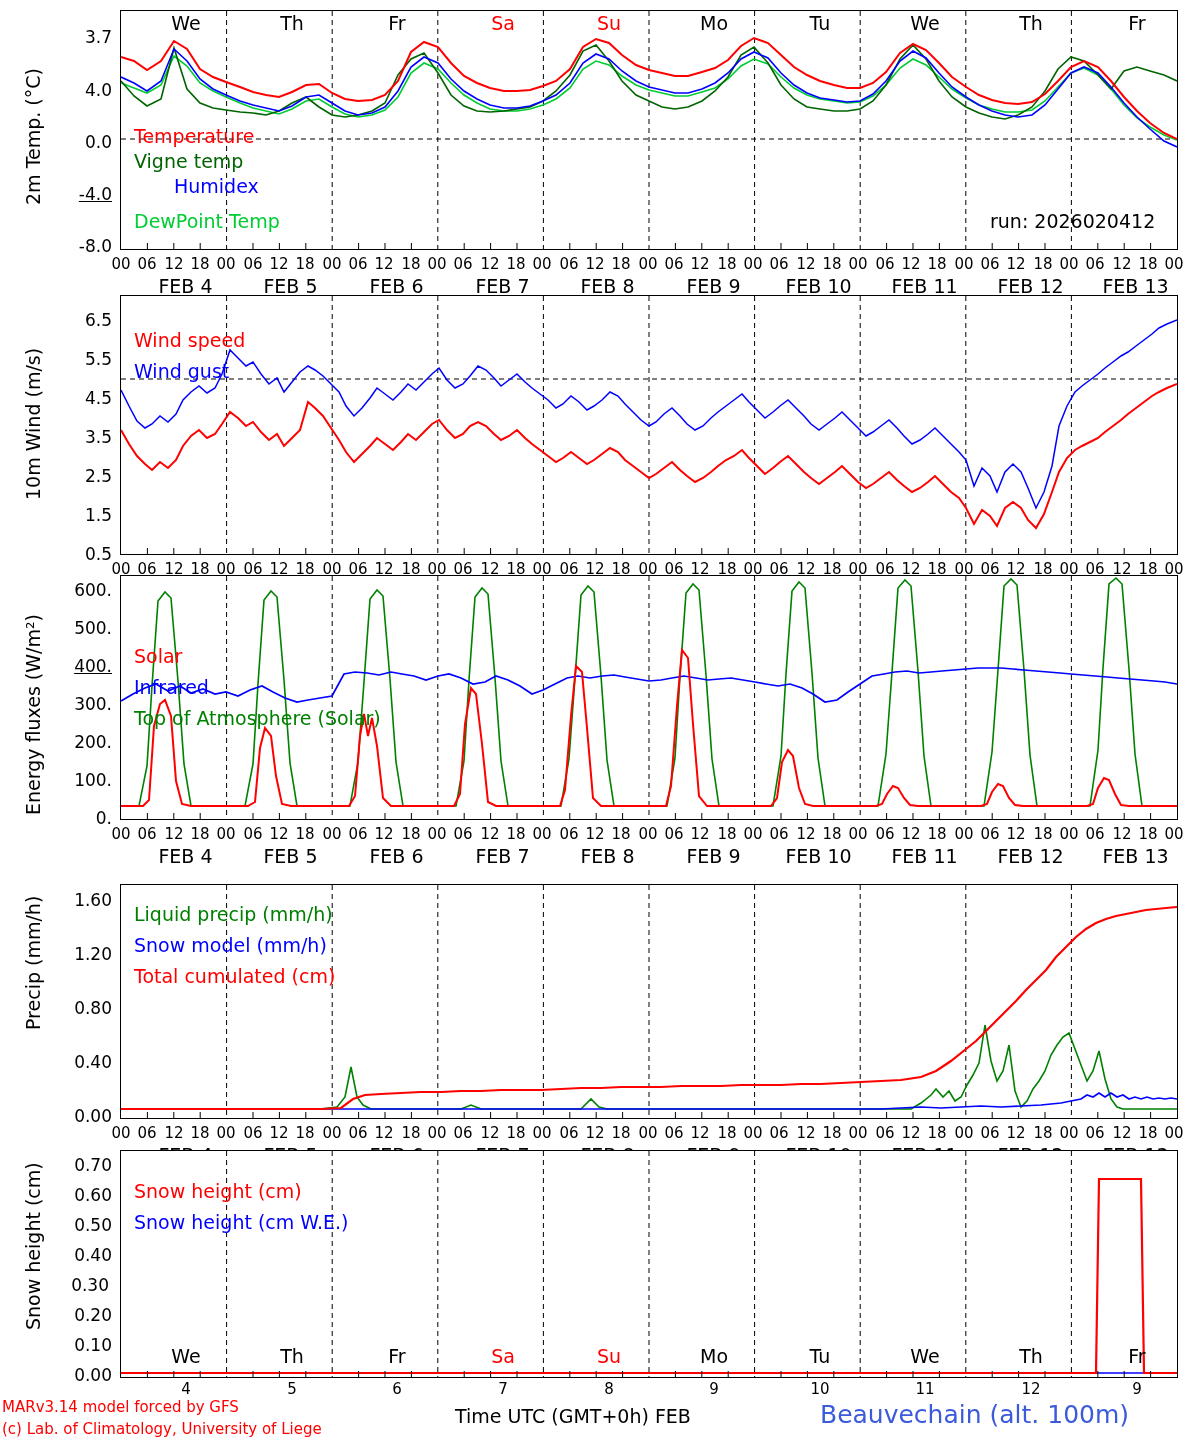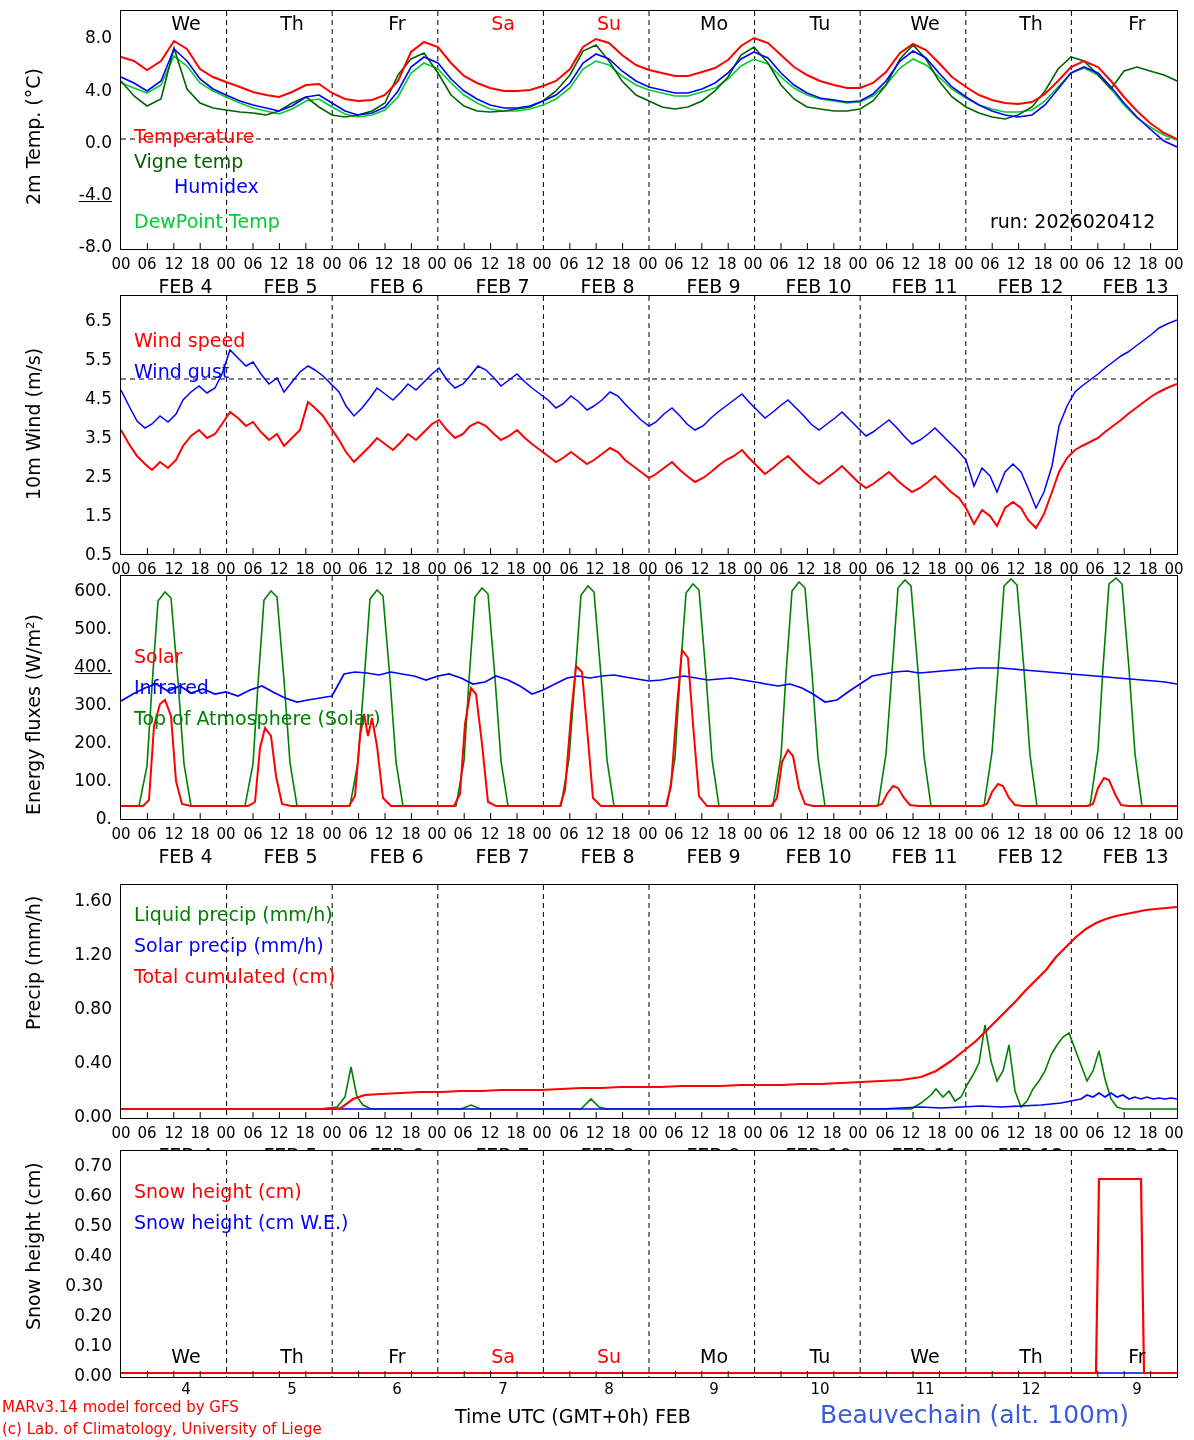--- a/index.html
+++ b/index.html
@@ -18,21 +18,21 @@
   .footleft{position:absolute;font-size:15px;color:#ff0000;white-space:nowrap;}
   .footcenter{position:absolute;font-size:19px;color:#000;white-space:nowrap;}
   .footright{position:absolute;font-size:25px;color:#3b5bdb;white-space:nowrap;}
 </style>
 </head>
 <body>
 
 <div class="panel">
   <div class="ylabel" style="left:22px;top:205px;">2m Temp. (°C)</div>
 
-  <div class="ytick" style="left:62px;top:27px;width:50px;">8.0</div>
+  <div class="ytick" style="left:62px;top:27px;width:50px;">3.7</div>
   <div class="ytick" style="left:62px;top:80px;width:50px;">4.0</div>
   <div class="ytick" style="left:62px;top:132px;width:50px;">0.0</div>
   <div class="ytick" style="left:55px;top:184px;width:57px;text-decoration:underline;">-4.0</div>
   <div class="ytick" style="left:55px;top:236px;width:57px;">-8.0</div>
 
   <div class="plotbox" style="left:120px;top:10px;width:1058px;height:240px;">
     <svg width="1056" height="238" viewBox="0 0 1056 238">
 
       <g stroke="#000" stroke-width="1" stroke-dasharray="5,4">
         <line x1="105.6" y1="0" x2="105.6" y2="238"></line>
@@ -469,21 +469,21 @@
           <line x1="897.6" y1="227" x2="897.6" y2="233"></line>
           <line x1="924" y1="227" x2="924" y2="233"></line>
         <line x1="976.8" y1="227" x2="976.8" y2="233"></line>
           <line x1="1003.2" y1="227" x2="1003.2" y2="233"></line>
           <line x1="1029.6" y1="227" x2="1029.6" y2="233"></line>
       </g>
     </svg>
   </div>
 
   <div class="legend green" style="left:134px;top:903px;">Liquid precip (mm/h)</div>
-  <div class="legend blue" style="left:134px;top:934px;">Solar precip (mm/h)</div>
+  <div class="legend blue" style="left:134px;top:934px;">Snow model (mm/h)</div>
   <div class="legend red" style="left:134px;top:965px;">Total cumulated (cm)</div>
 </div>
 
 <div class="panel" style="left:0;top:1119px;">
   <div class="ticklab" style="left:108px;top:5px;width:26px;">00</div>
   <div class="ticklab" style="left:134px;top:5px;width:26px;">06</div>
   <div class="ticklab" style="left:161px;top:5px;width:26px;">12</div>
   <div class="ticklab" style="left:187px;top:5px;width:26px;">18</div>
   <div class="ticklab" style="left:213px;top:5px;width:26px;">00</div>
   <div class="ticklab" style="left:240px;top:5px;width:26px;">06</div>
@@ -535,21 +535,21 @@
   <div class="daylab" style="left:1083px;top:25px;width:105px;">FEB 13</div>
 </div>
 
 <div class="panel">
   <div class="ylabel" style="left:22px;top:1330px;">Snow height (cm)</div>
 
   <div class="ytick" style="left:55px;top:1155px;width:57px;">0.70</div>
   <div class="ytick" style="left:55px;top:1185px;width:57px;">0.60</div>
   <div class="ytick" style="left:55px;top:1215px;width:57px;">0.50</div>
   <div class="ytick" style="left:55px;top:1245px;width:57px;">0.40</div>
-  <div class="ytick" style="left:46px;top:1275px;width:57px;">0.30</div>
+  <div class="ytick" style="left:52px;top:1275px;width:57px;">0.30</div>
   <div class="ytick" style="left:55px;top:1305px;width:57px;">0.20</div>
   <div class="ytick" style="left:55px;top:1335px;width:57px;">0.10</div>
   <div class="ytick" style="left:55px;top:1365px;width:57px;">0.00</div>
 
   <div class="plotbox" style="left:120px;top:1150px;width:1058px;height:228px;">
     <svg width="1056" height="226" viewBox="0 0 1056 226">
       <g stroke="#000" stroke-width="1" stroke-dasharray="5,4">
         <line x1="105.6" y1="0" x2="105.6" y2="226"></line>
           <line x1="211.2" y1="0" x2="211.2" y2="226"></line>
         <line x1="316.8" y1="0" x2="316.8" y2="226"></line>

